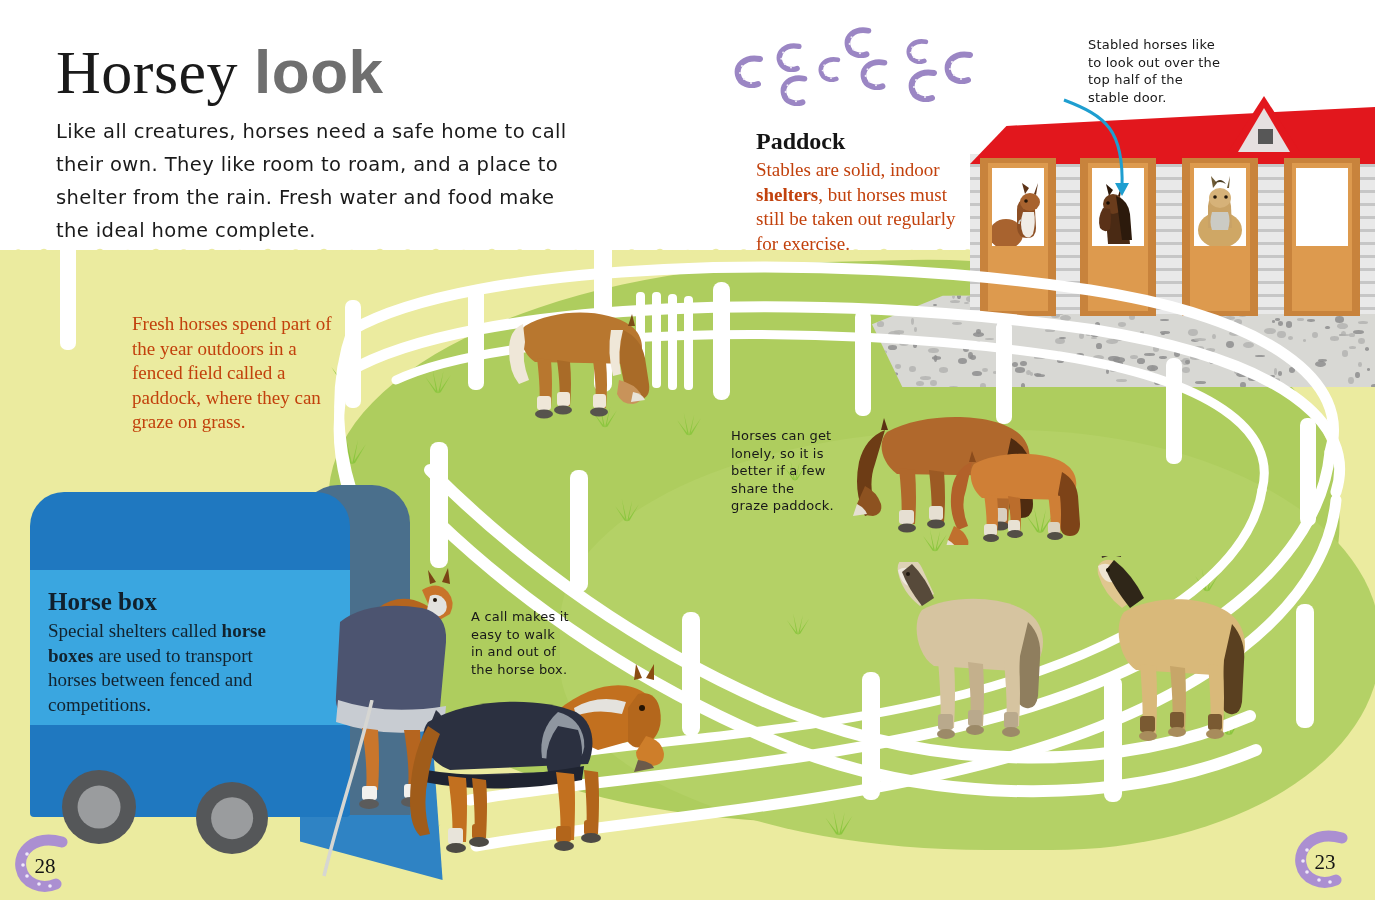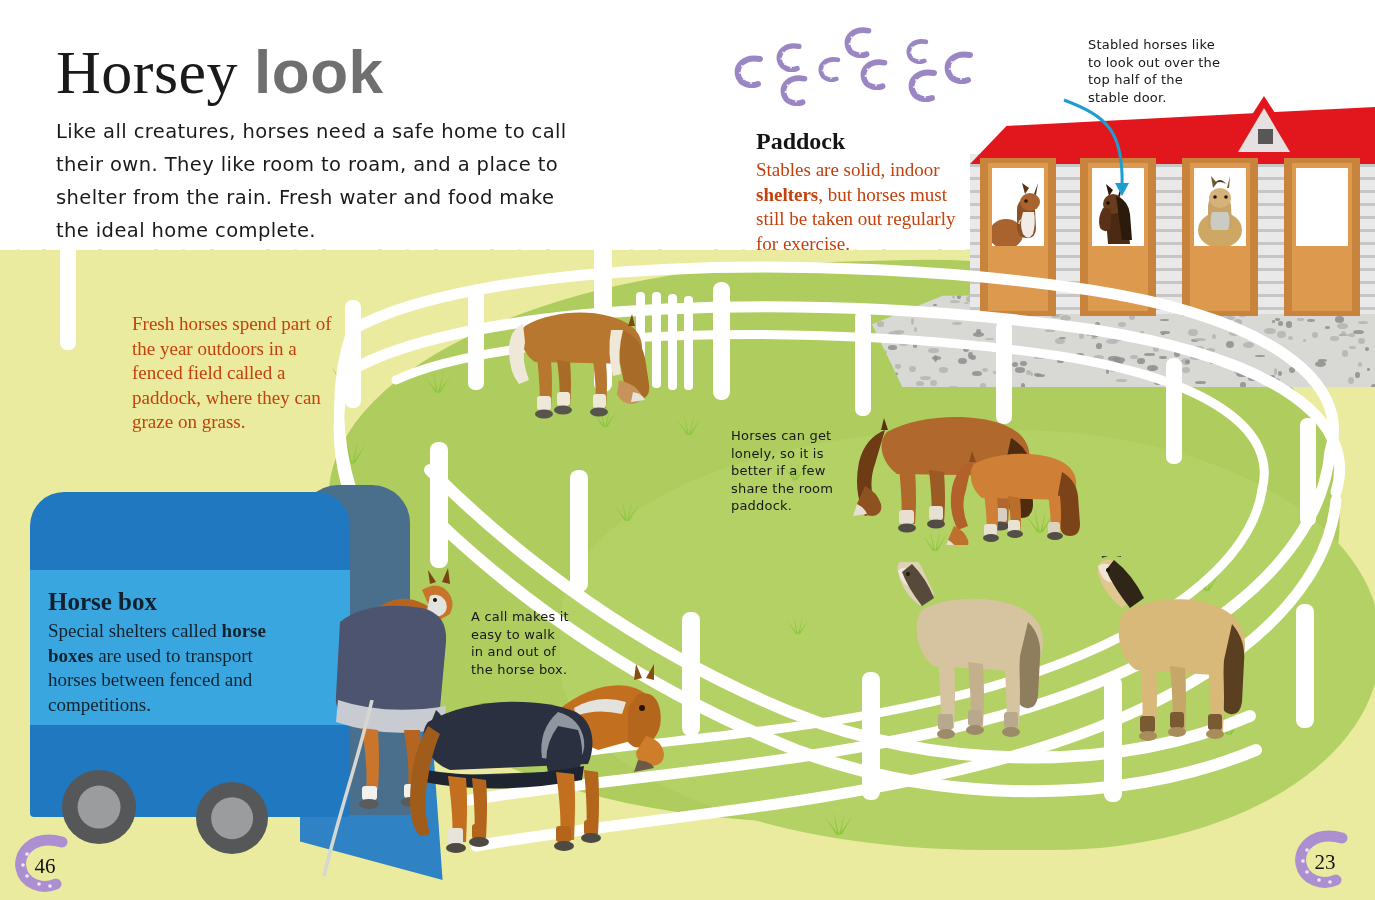--- a/index.html
+++ b/index.html
@@ -864,35 +864,35 @@
   <div class="blk" id="paddock-block">
     <p>Fresh horses spend part of the year outdoors in a fenced field called a paddock, where they can graze on grass.</p>
   </div>
 
   <div class="blk" id="horsebox-block">
     <h3>Horse box</h3>
     <p><span>Special shelters called </span><b>horse boxes</b><span> are used to transport horses between fenced and competitions.</span></p>
   </div>
 
   <div class="hand" id="note-stable">Stabled horses like to look out over the top half of the stable door.</div>
-  <div class="hand" id="note-lonely">Horses can get lonely, so it is better if a few share the room paddock.</div>
+  <div class="hand" id="note-lonely">Horses can get lonely, so it is better if a few share the graze paddock.</div>
   <div class="hand" id="note-ramp">A call makes it easy to walk in and out of the horse box.</div>
 
   <div class="pagenum" id="pg-left">
     <svg viewBox="0 0 66 62" style="position:absolute;left:0;top:0;width:66px;height:62px;">
       <path d="M50 10 C 22 2, 6 20, 9 36 C 12 52, 30 58, 44 52" stroke="#ab8fd1" stroke-width="11" fill="none" stroke-linecap="round"></path>
       <g fill="#f0e9fa">
           <circle cx="15" cy="22" r="1.8"></circle>
           <circle cx="11" cy="33" r="1.8"></circle>
           <circle cx="15" cy="44" r="1.8"></circle>
           <circle cx="27" cy="52" r="1.8"></circle>
           <circle cx="38" cy="54" r="1.8"></circle>
         </g>
     </svg>
-    <span>46</span>
+    <span>28</span>
   </div>
 
   <div class="pagenum" id="pg-right">
     <svg viewBox="0 0 66 62" style="position:absolute;left:0;top:0;width:66px;height:62px;">
       <path d="M50 10 C 22 2, 6 20, 9 36 C 12 52, 30 58, 44 52" stroke="#ab8fd1" stroke-width="11" fill="none" stroke-linecap="round"></path>
       <g fill="#f0e9fa">
           <circle cx="15" cy="22" r="1.8"></circle>
           <circle cx="11" cy="33" r="1.8"></circle>
           <circle cx="15" cy="44" r="1.8"></circle>
           <circle cx="27" cy="52" r="1.8"></circle>

